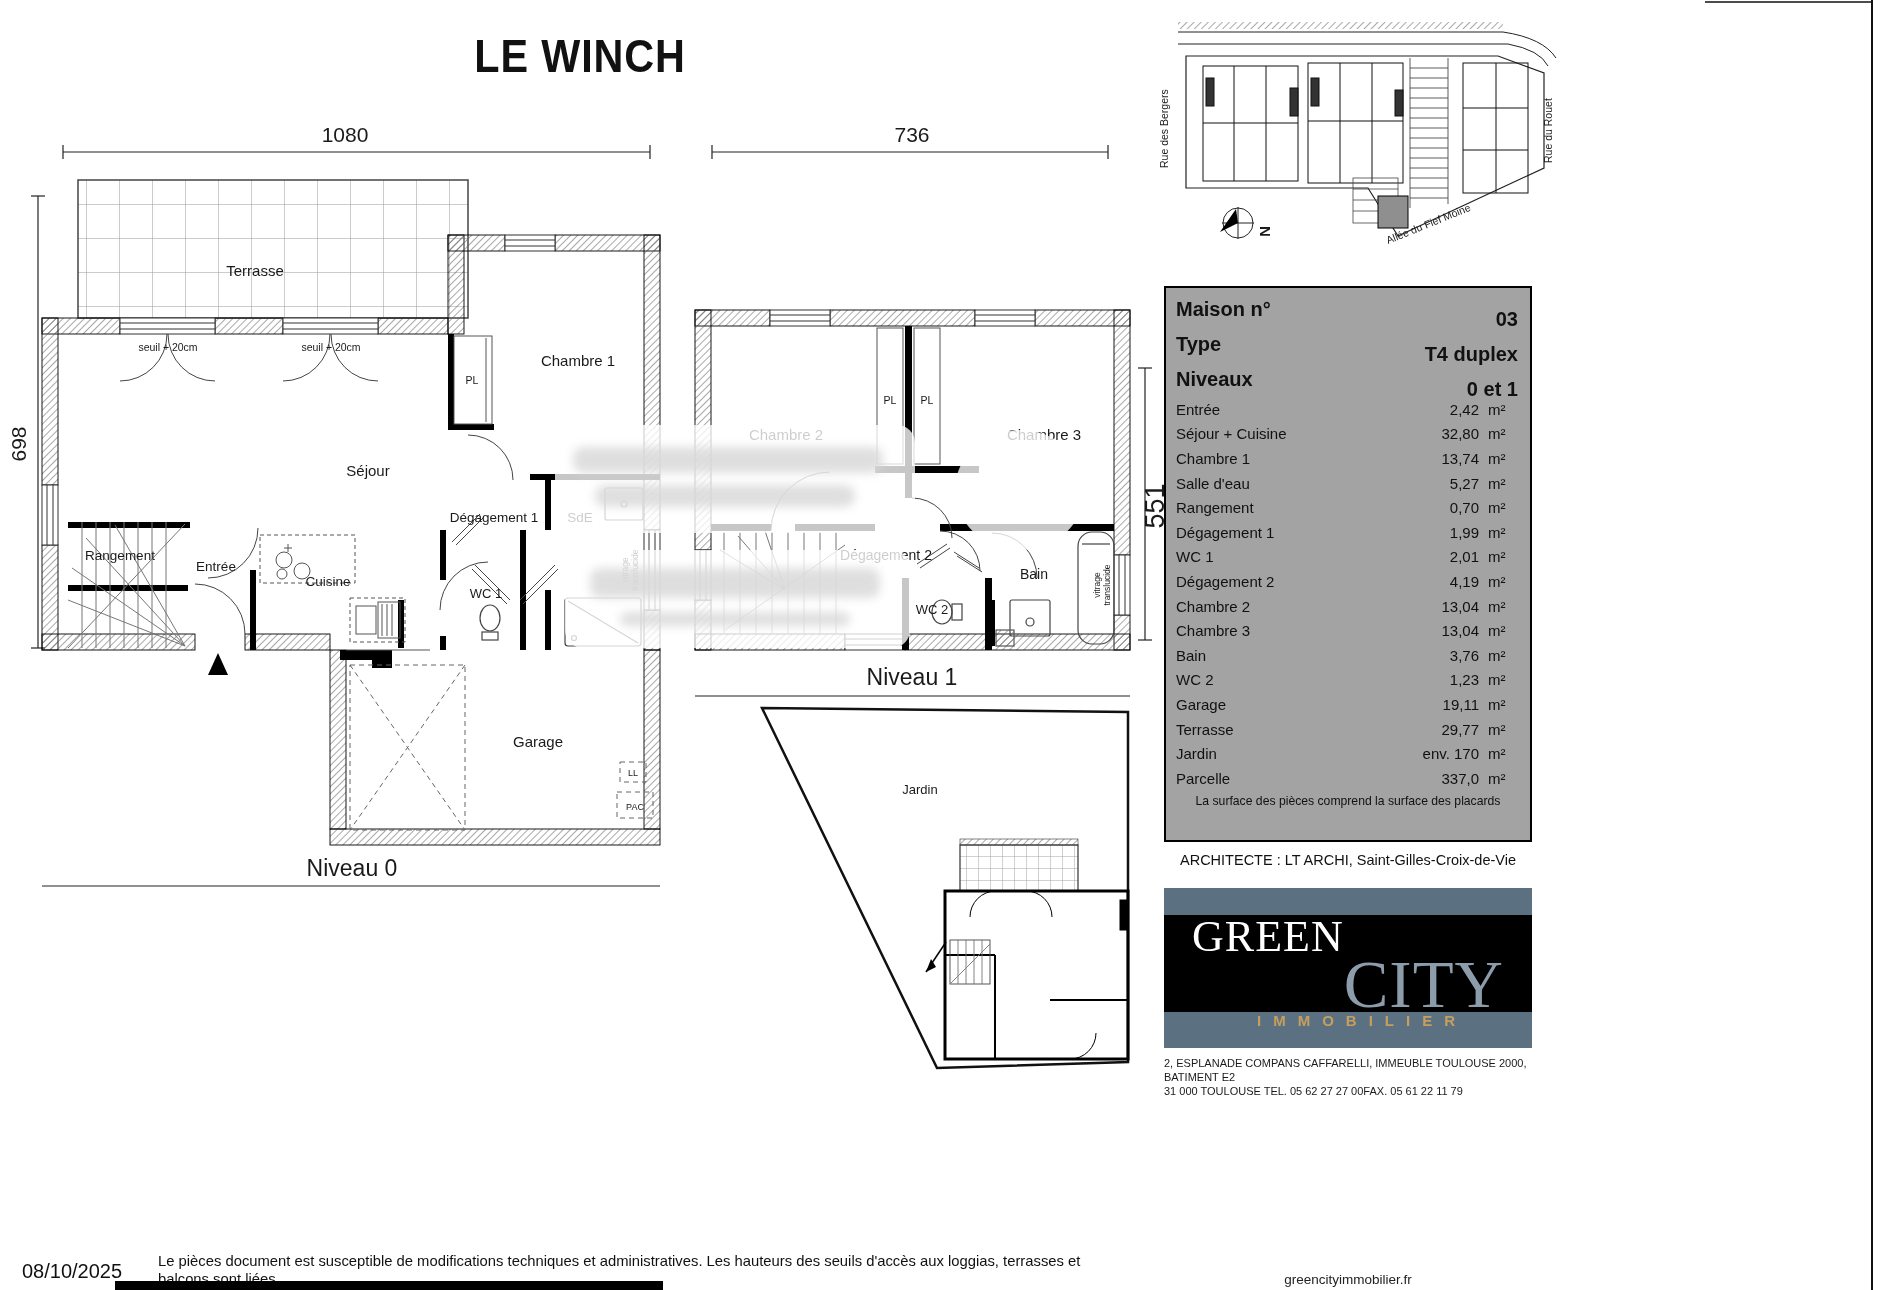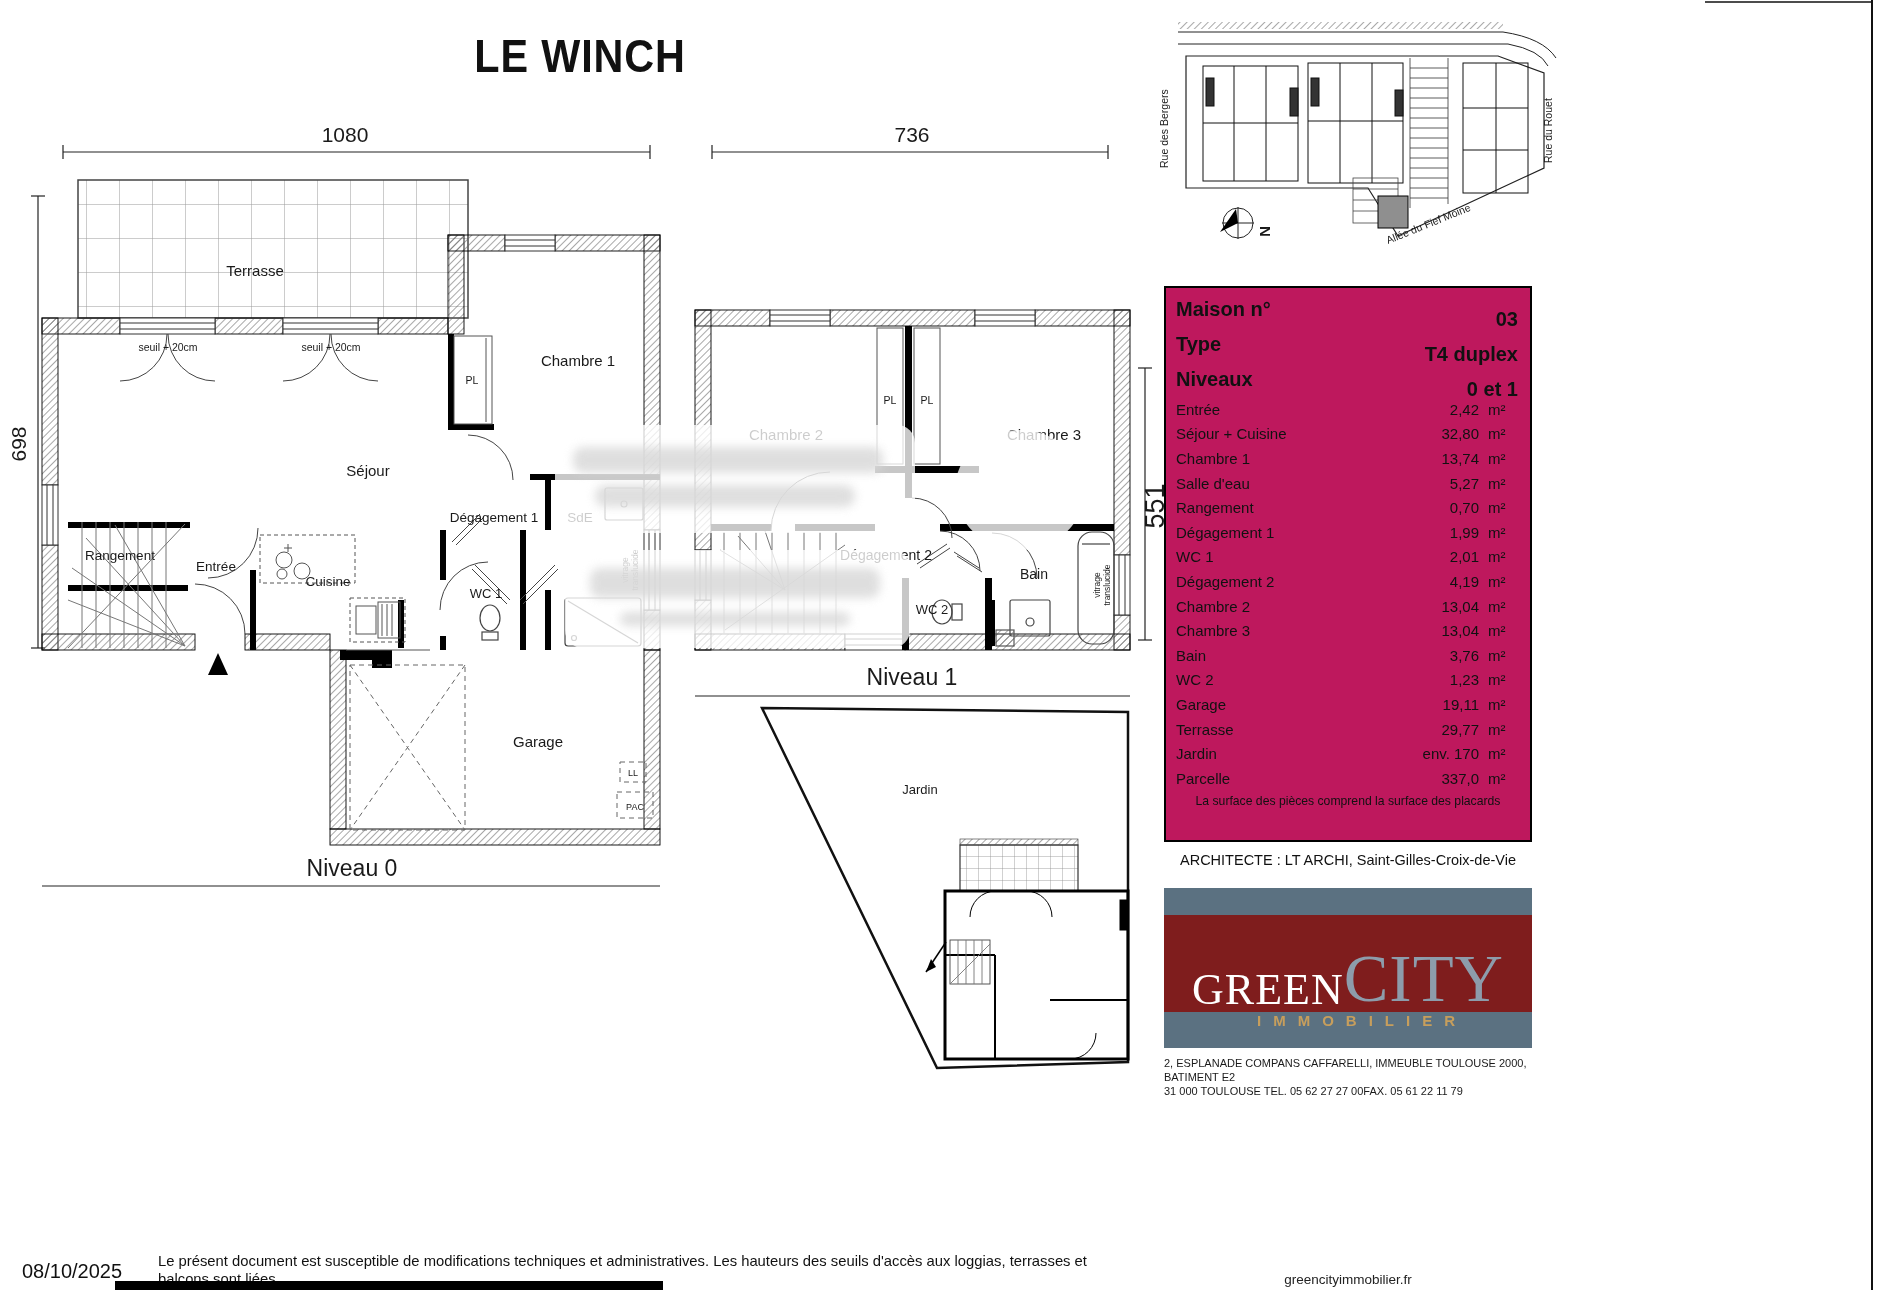--- a/index.html
+++ b/index.html
@@ -7,37 +7,37 @@
         font-family:"Liberation Sans", sans-serif;color:#111;}
   .abs{position:absolute;}
   svg text{font-family:"Liberation Sans", sans-serif;fill:#1a1a1a;}
 
   
   .title{left:0;top:28px;width:1160px;text-align:center;font-size:47px;font-weight:bold;
          letter-spacing:1px;transform:scaleX(.88);transform-origin:center;}
 
   
   .info-table{left:1164px;top:286px;width:368px;height:556px;border:2.5px solid #000;
-              background:#be185d;box-sizing:border-box;display:flex;flex-direction:column;padding:4px 0 2px 0;}
+              background:#a3a3a3;box-sizing:border-box;display:flex;flex-direction:column;padding:4px 0 2px 0;}
   .t-row{display:flex;align-items:center;padding:0 12px 0 10px;}
   .t-row.big{height:35px;font-size:20px;font-weight:bold;}
   .t-row.big .rv2{margin-left:auto;margin-top:20px;}
   .t-row.reg{height:24.6px;font-size:15px;}
   .t-row .rl{flex:1;}
   .t-row .rv{text-align:right;}
   .t-row .ru{width:30px;text-align:left;padding-left:9px;}
   .t-row.total{height:36px;font-size:21px;font-weight:bold;}
   .t-note{font-size:12.2px;text-align:center;padding-top:3px;}
 
   .architect{left:1164px;top:852px;width:368px;text-align:center;font-size:14.5px;}
 
   
   .logo{left:1164px;top:888px;width:368px;height:160px;background:#5b7181;}
-  .logo .navy{position:absolute;left:0;top:27px;width:100%;height:97px;background:#7f1d1d;
-              display:flex;align-items:flex-end;justify-content:center;}
+  .logo .navy{position:absolute;left:0;top:27px;width:100%;height:97px;background:#000000;
+              display:flex;align-items:flex-start;justify-content:center;}
   .logo .brand{font-family:"Liberation Serif", serif;line-height:1;}
   .logo .green{color:#ffffff;font-size:44px;letter-spacing:1px;}
   .logo .city{color:#8d9cab;font-size:67px;letter-spacing:1px;margin-top:36px;}
   .logo .immo{position:absolute;left:0;top:124px;width:100%;text-align:center;
               color:#c79e5c;font-size:15px;font-weight:bold;letter-spacing:12px;text-indent:12px;padding-left:8px;}
   .logo-address{left:1164px;top:1056px;width:368px;font-size:11px;line-height:14px;color:#1a1a1a;}
   .website{left:1164px;top:1272px;width:368px;text-align:center;font-size:13.5px;color:#222;}
 
   
   .date{left:22px;top:1260px;font-size:20px;}
@@ -549,21 +549,21 @@
     <div class="immo">IMMOBILIER</div>
   </div>
   <div class="abs logo-address">
     <div>2, ESPLANADE COMPANS CAFFARELLI, IMMEUBLE TOULOUSE 2000, BATIMENT E2</div>
     <div>31 000 TOULOUSE TEL. 05 62 27 27 00FAX. 05 61 22 11 79</div>
   </div>
   <div class="abs website">greencityimmobilier.fr</div>
 
   <div class="abs date">08/10/2025</div>
   <div class="abs disclaimer">
-    <div>Le présent document est susceptible de modifications techniques et administratives. Les hauteurs des seuils d'accès aux loggias, terrasses et balcons sont liées</div>
+    <div>Le pièces document est susceptible de modifications techniques et administratives. Les hauteurs des seuils d'accès aux loggias, terrasses et balcons sont liées</div>
     <div>aux contraintes structurelles et au respect des normes constructives et DTU en vigueur.</div>
   </div>
   <div class="abs bottom-bar"></div>
 
   <div class="abs wm" style="left:555px;top:425px;width:360px;height:108px;">
     <div class="stroke" style="left:18px;top:22px;width:310px;height:26px;"></div>
     <div class="stroke" style="left:40px;top:60px;width:260px;height:22px;"></div>
   </div>
   <div class="abs wm" style="left:565px;top:550px;width:345px;height:98px;">
     <div class="stroke" style="left:25px;top:18px;width:290px;height:30px;"></div>

